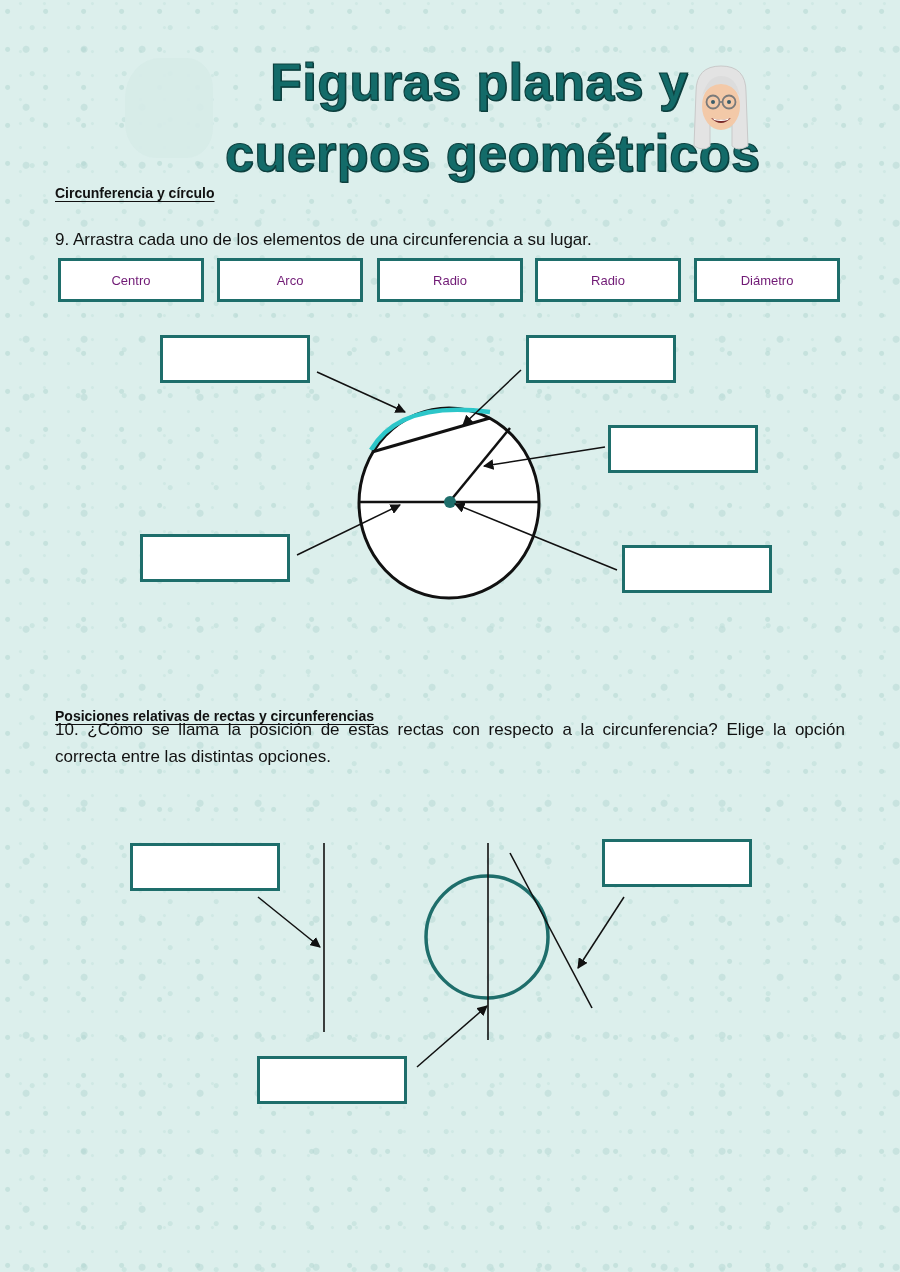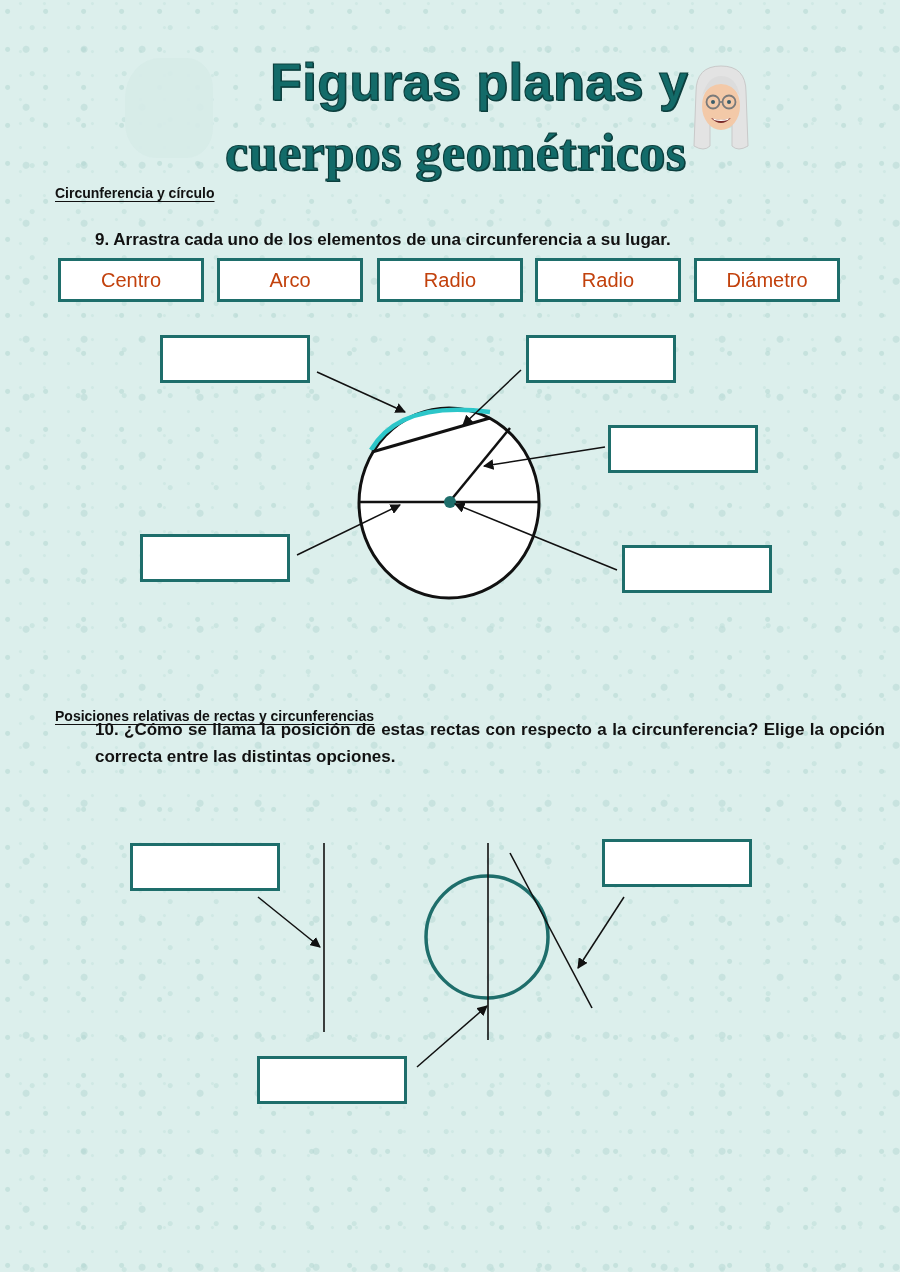--- a/index.html
+++ b/index.html
@@ -22,34 +22,34 @@
     opacity: 0.9;
   }
   .title-line {
     font-family: "Liberation Sans", sans-serif; font-weight: bold;
     color: #136b69; font-size: 52px; letter-spacing: 0.5px;
     -webkit-text-stroke: 1.2px #0d3f3e;
     text-shadow: 1px 1px 0 #0d3f3e;
     white-space: nowrap;
   }
   .t1 { left: 270px; top: 52px; }
-  .t2 { left: 225px; top: 123px; font-family: Liberation Serif, serif; }
+  .t2 { left: 225px; top: 123px; }
   .avatar { left: 688px; top: 62px; width: 66px; height: 92px; }
   .section-heading {
     font-weight: bold; font-size: 14px; text-decoration: underline;
     text-underline-offset: 3px; white-space: nowrap;
   }
   .question {
-    font-weight: bold; font-size: 17px; line-height: 27px; margin-left: 40px;
+    font-weight: normal; font-size: 17px; line-height: 27px;
   }
   .word-box {
     position: absolute; top: 258px; width: 146px; height: 44px;
     background: #fff; border: 3px solid #1e6e6b; box-sizing: border-box;
     display: flex; align-items: center; justify-content: center;
-    font-size: 20px; color: #c2410c; cursor: grab;
+    font-size: 13px; color: #701a75; cursor: grab;
   }
   .drop-box {
     position: absolute; width: 150px; height: 48px;
     background: #fff; border: 3px solid #1e6e6b; box-sizing: border-box;
   }
   svg.diagram { position: absolute; left: 0; top: 0; }
 </style>
 </head>
 <body>
 

